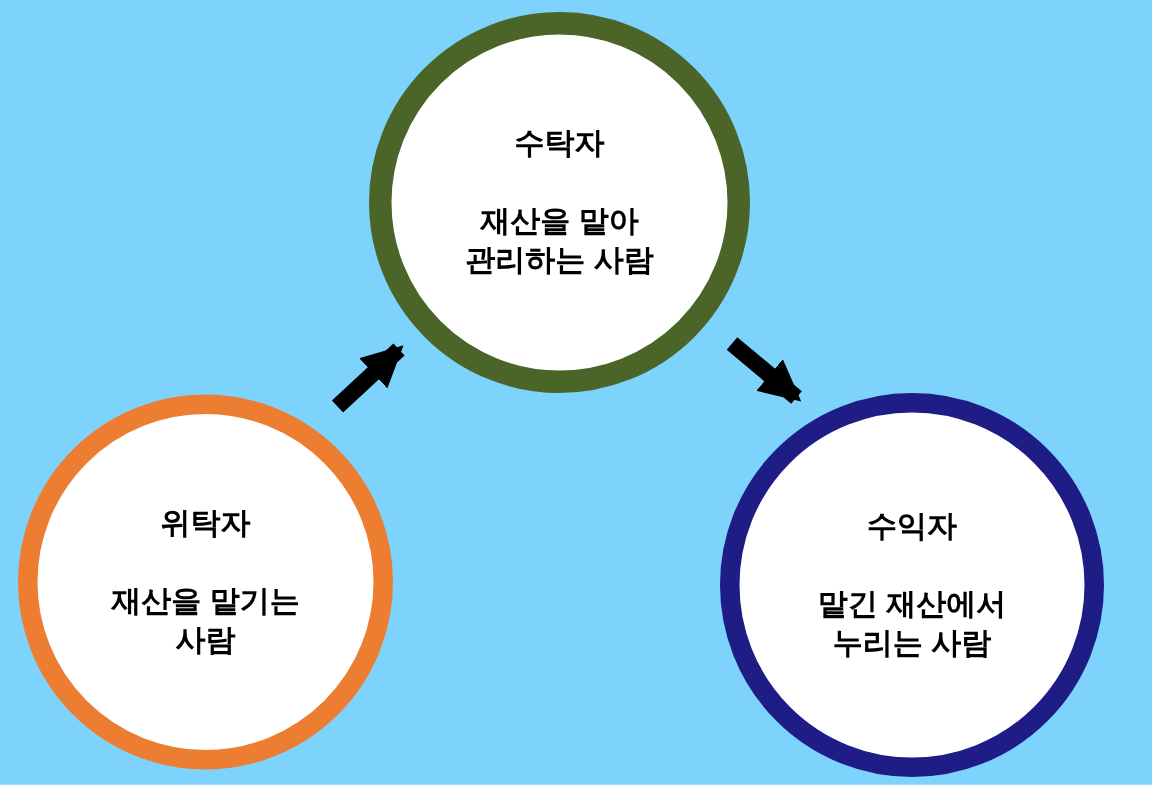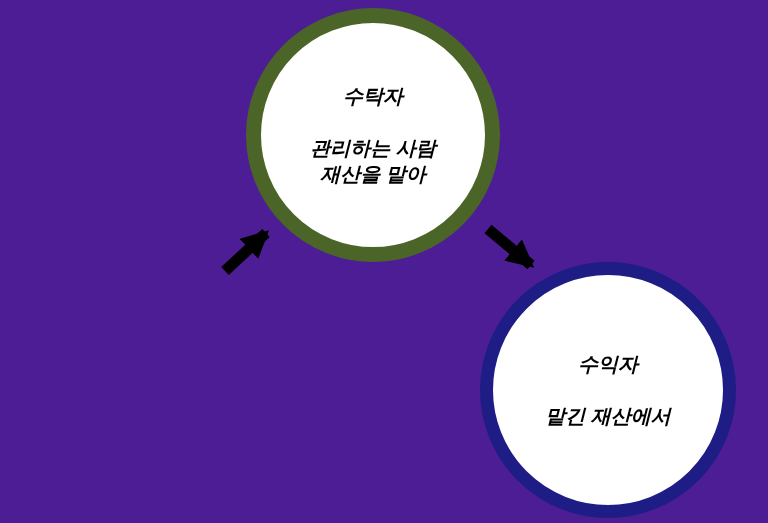--- a/index.html
+++ b/index.html
@@ -4,23 +4,22 @@
 <style>
   html, body { margin: 0; padding: 0; }
   body {
     font-family: "Liberation Sans", "DejaVu Sans", sans-serif;
     background: #ffffff;
   }
   .canvas {
     position: relative;
     width: 768px;
     height: 523px;
-    background: #4c1d95;
+    background: #7dd3fc;
     overflow: hidden;
-    font-style: italic;
   }
   .circle {
     position: absolute;
     box-sizing: border-box;
     border-radius: 50%;
     border-style: solid;
     background: #ffffff;
     display: flex;
     align-items: center;
     justify-content: center;
@@ -59,30 +58,38 @@
   }
 </style>
 </head>
 <body>
 
 <div class="canvas">
 
   <div class="circle circle-trustee" style="border-color: rgb(74, 101, 39);">
     <div class="circle-text">
       <div class="circle-title">수탁자</div>
+      <div class="circle-line">재산을 맡아</div>
       <div class="circle-line">관리하는 사람</div>
-      <div class="circle-line">재산을 맡아</div>
     </div>
   </div>
 
+  <div class="circle circle-truster" style="border-color: rgb(237, 125, 49);">
+    <div class="circle-text">
+      <div class="circle-title">위탁자</div>
+      <div class="circle-line">재산을 맡기는</div>
+      <div class="circle-line">사람</div>
+    </div>
+  </div>
 
   <div class="circle circle-beneficiary" style="border-color: rgb(30, 28, 133);">
     <div class="circle-text">
       <div class="circle-title">수익자</div>
       <div class="circle-line">맡긴 재산에서</div>
+      <div class="circle-line">누리는 사람</div>
     </div>
   </div>
 
   <svg class="arrow-layer" viewBox="0 0 768 523" xmlns="http://www.w3.org/2000/svg">
     <defs>
       <marker id="arrowhead" viewBox="0 0 10 10" refX="8.5" refY="5" markerWidth="2.5" markerHeight="2.5" orient="auto-start-reverse" markerUnits="strokeWidth">
         <path d="M0 0 L10 5 L0 10 z" style="fill: rgb(0, 0, 0);"></path>
       </marker>
     </defs>
     <line x1="225" y1="271" x2="266" y2="233" stroke-width="11" marker-end="url(#arrowhead)" style="stroke: rgb(0, 0, 0);"></line>

